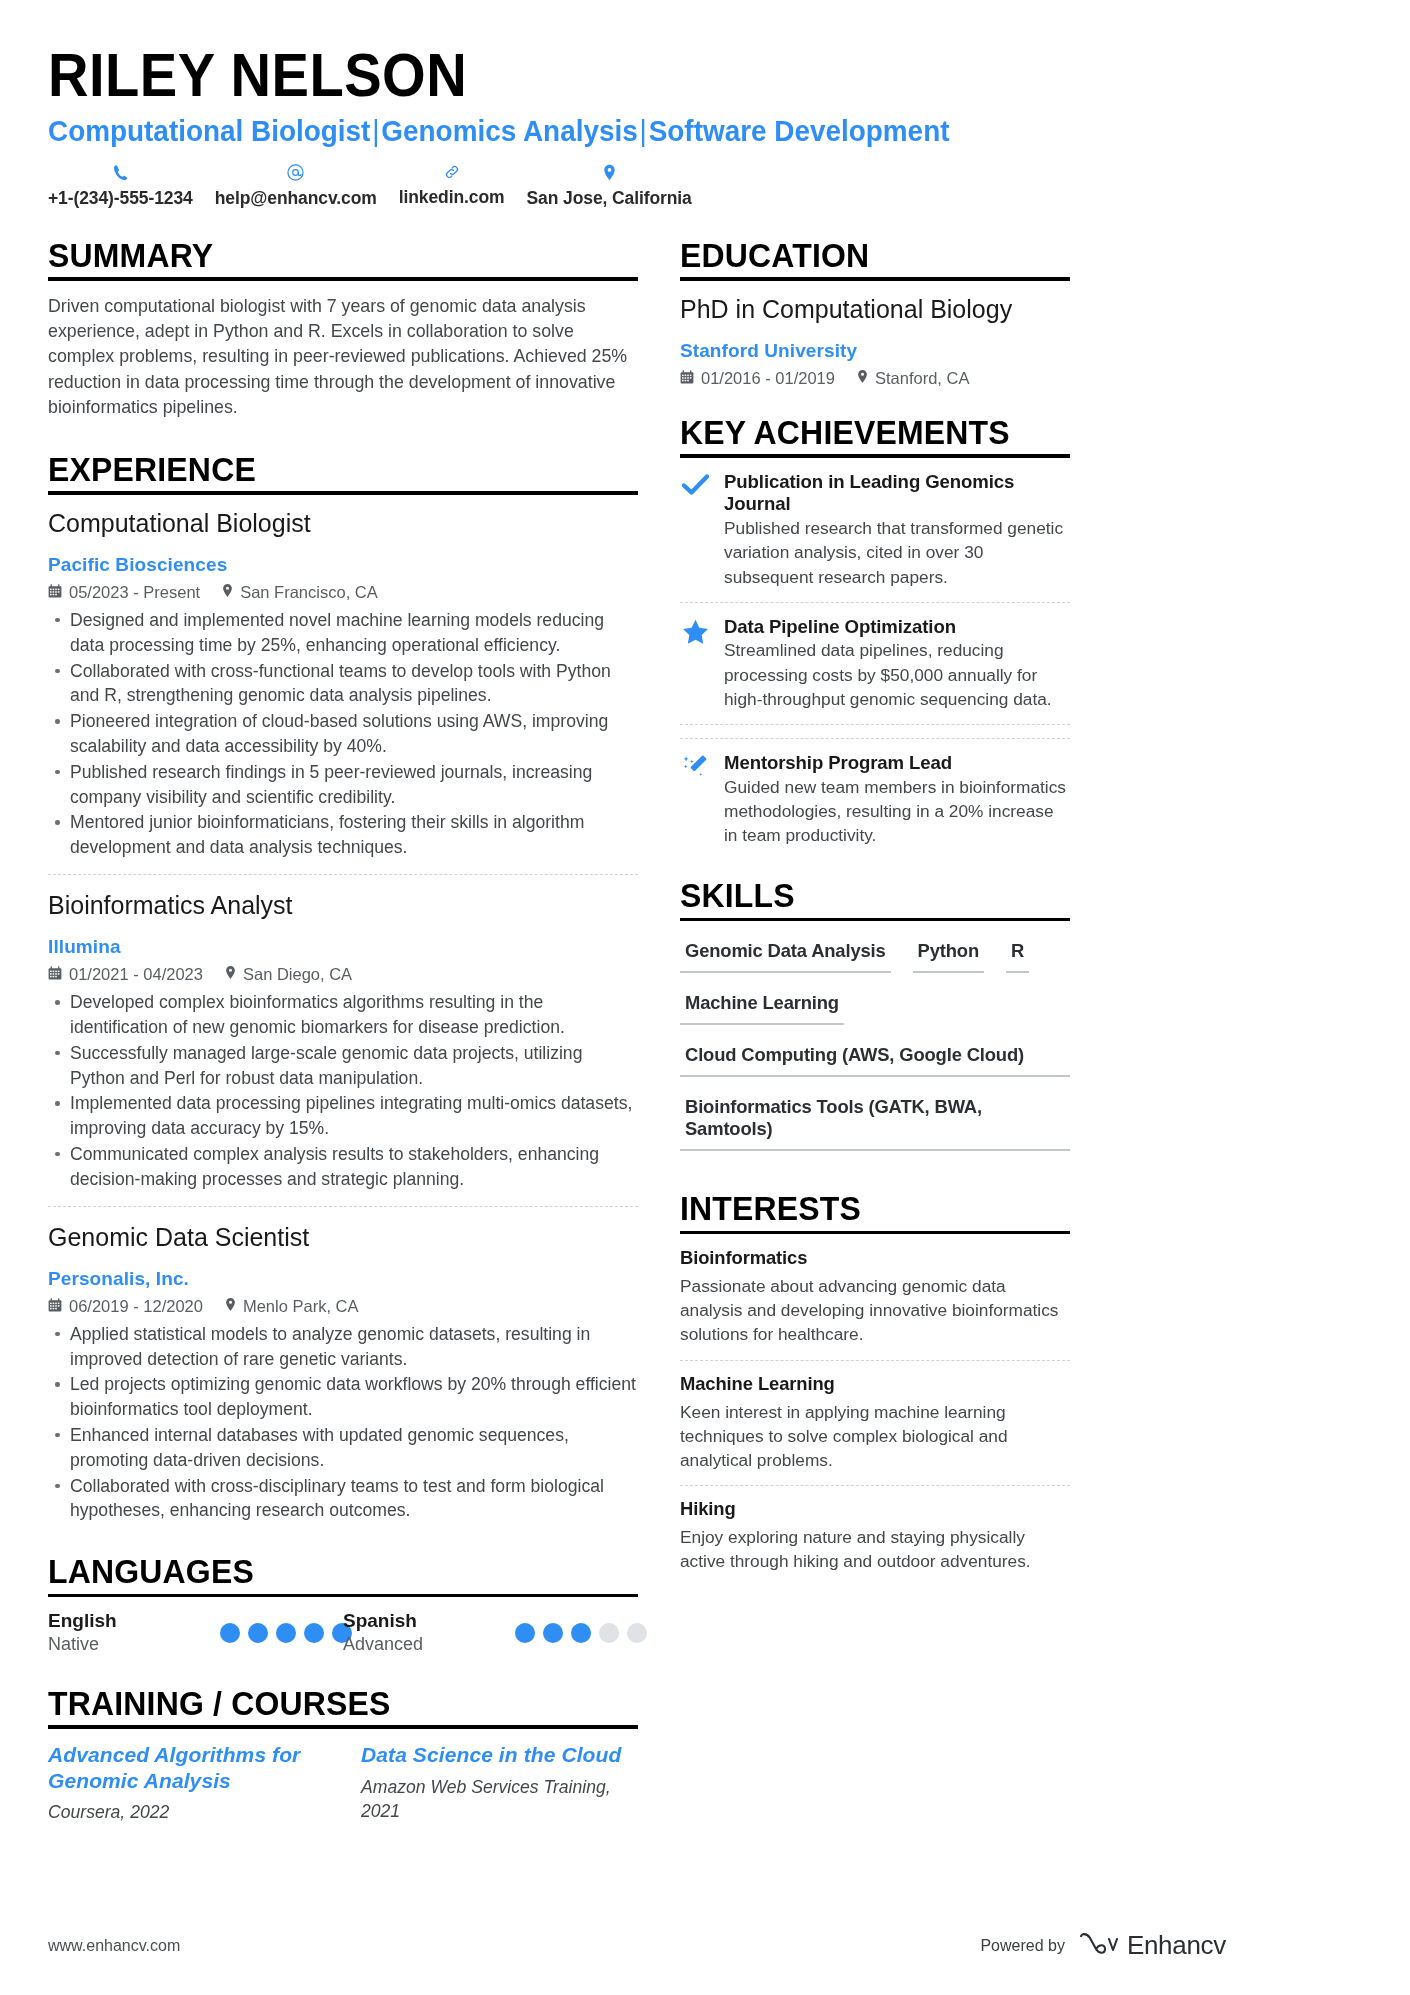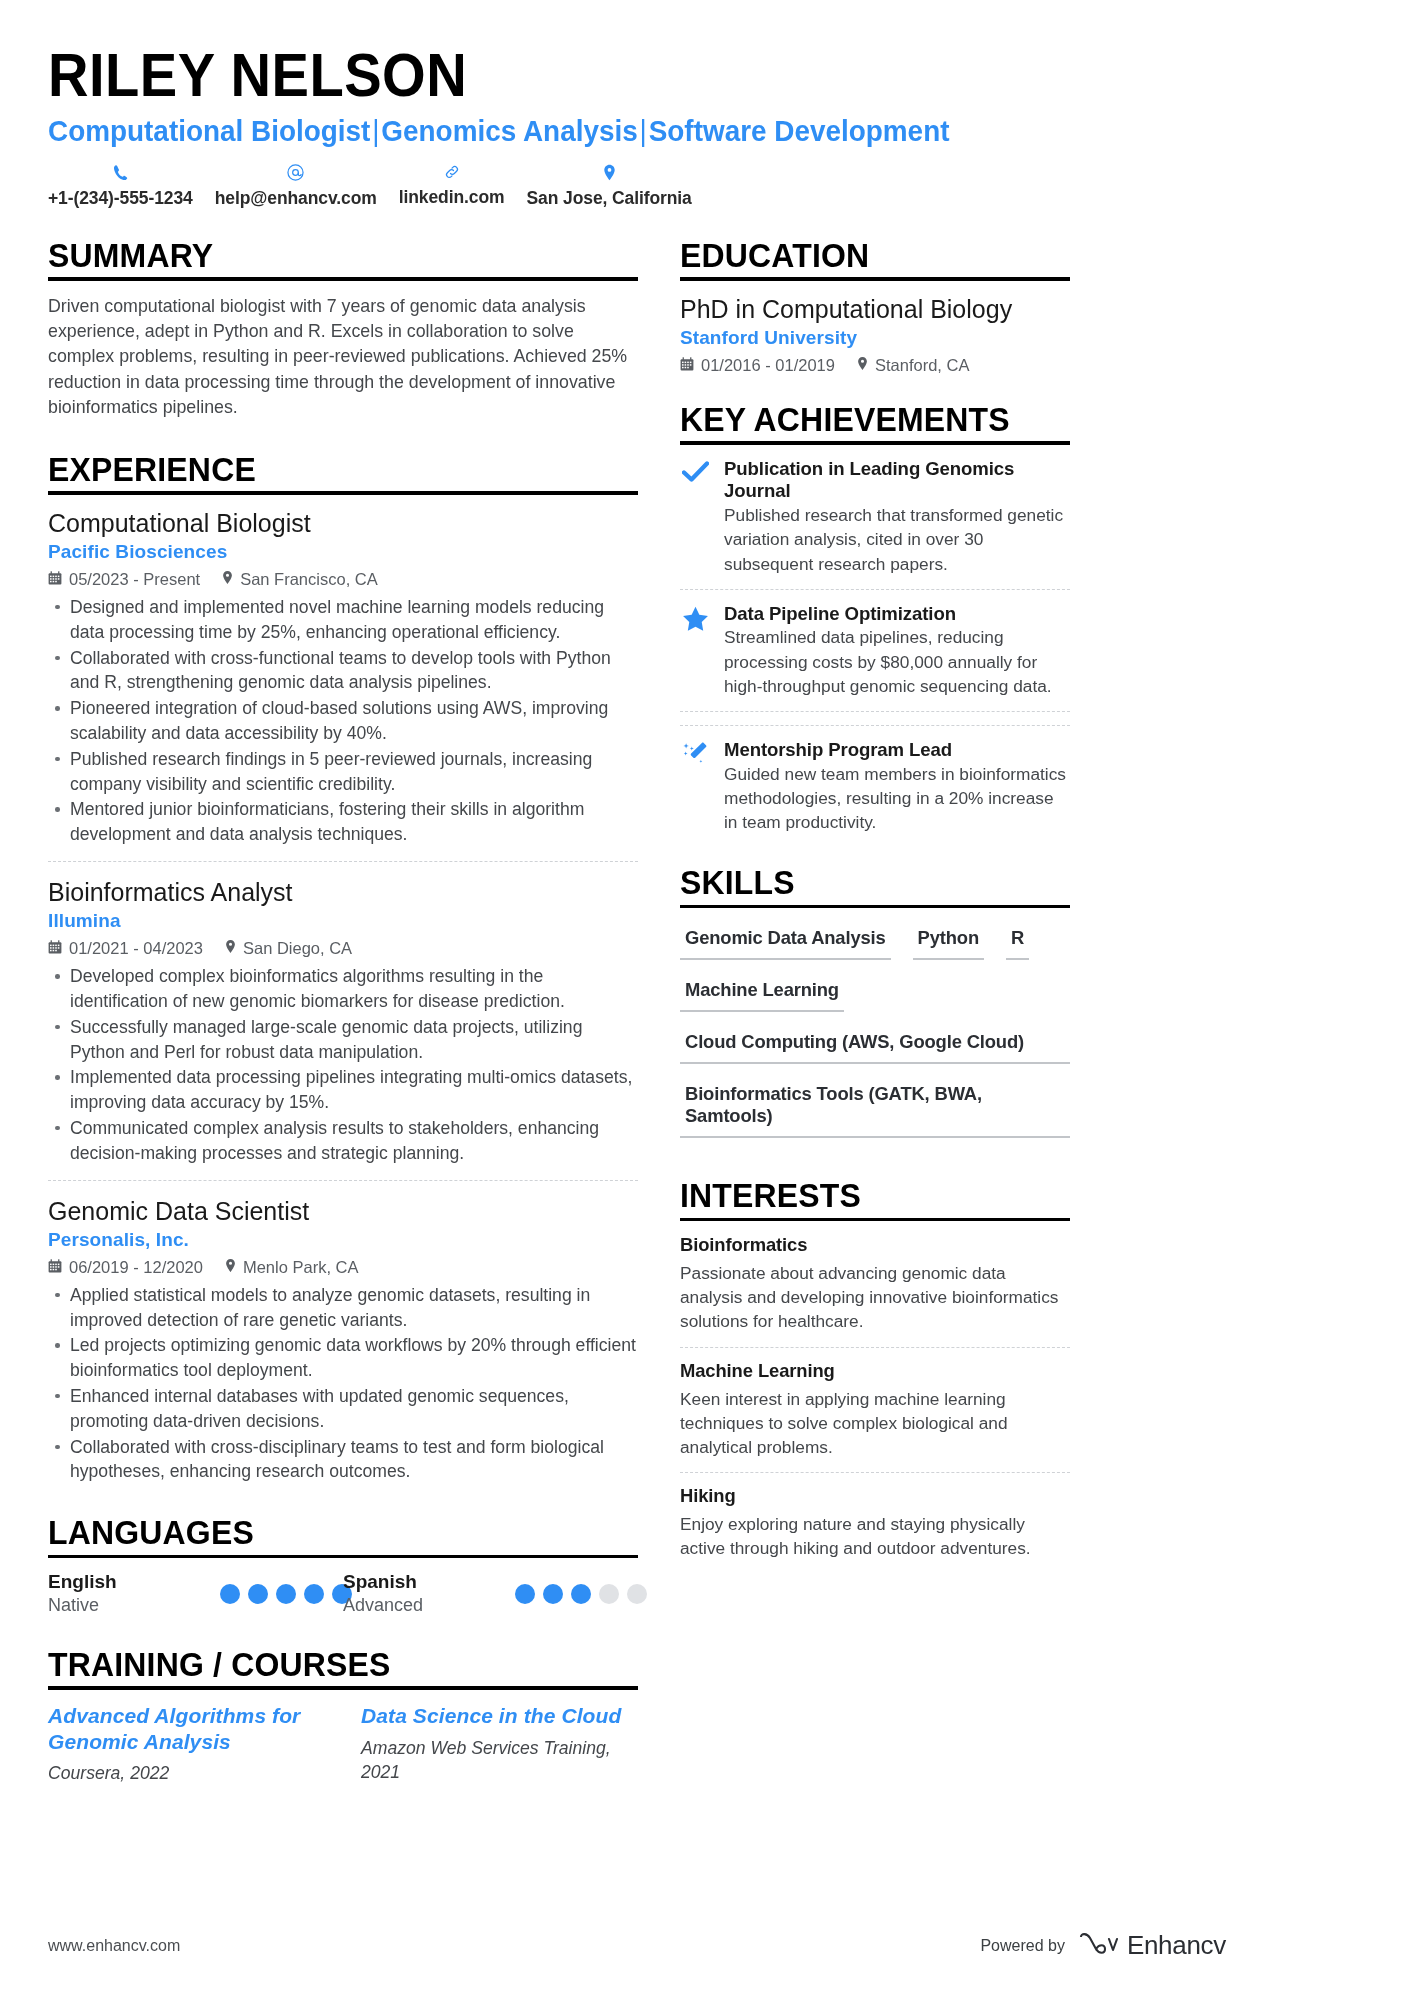--- a/index.html
+++ b/index.html
@@ -95,21 +95,21 @@
     font-size: 25px;
     color: #1a1a1a;
     line-height: 1.25;
     font-weight: 400;
   }
   .entry-org {
     font-family: "Liberation Sans Narrow", "Liberation Sans", sans-serif;
     font-size: 19px;
     font-weight: bold;
     color: #2f8ef4;
-    margin-top: 2px;
+    margin-top: 15px;
     letter-spacing: 0.1px;
   }
   .entry-meta {
     display: flex;
     align-items: center;
     gap: 22px;
     margin-top: 7px;
     margin-bottom: 6px;
     font-size: 16.5px;
     color: #5a5e63;
@@ -575,21 +575,21 @@
         <div class="ach-divider"></div>
 
         <div class="ach">
           <div class="ach-icon">
             <svg width="27" height="26" viewBox="0 0 26 25">
                 <path d="M13 .8 16.7 8.4 25 9.6 19 15.5 20.4 23.8 13 19.9 5.6 23.8 7 15.5 1 9.6 9.3 8.4z" fill="#2f8ef4"></path>
               </svg>
           </div>
           <div style="flex:1">
             <div class="ach-title">Data Pipeline Optimization</div>
-            <div class="ach-text">Streamlined data pipelines, reducing processing costs by $80,000 annually for high-throughput genomic sequencing data.</div>
+            <div class="ach-text">Streamlined data pipelines, reducing processing costs by $50,000 annually for high-throughput genomic sequencing data.</div>
           </div>
         </div>
         <div class="ach-divider"></div>
 
         <div class="ach-divider"></div>
 
         <div class="ach">
           <div class="ach-icon">
             <svg width="27" height="26" viewBox="0 0 26 26">
                 <path d="M23.5 3.2 21.2.9c-.5-.5-1.3-.5-1.8 0L8.6 11.6c-.5.5-.5 1.3 0 1.8l2.3 2.3c.5.5 1.3.5 1.8 0L23.5 5c.5-.5.5-1.3 0-1.8z" fill="#2f8ef4"></path>

